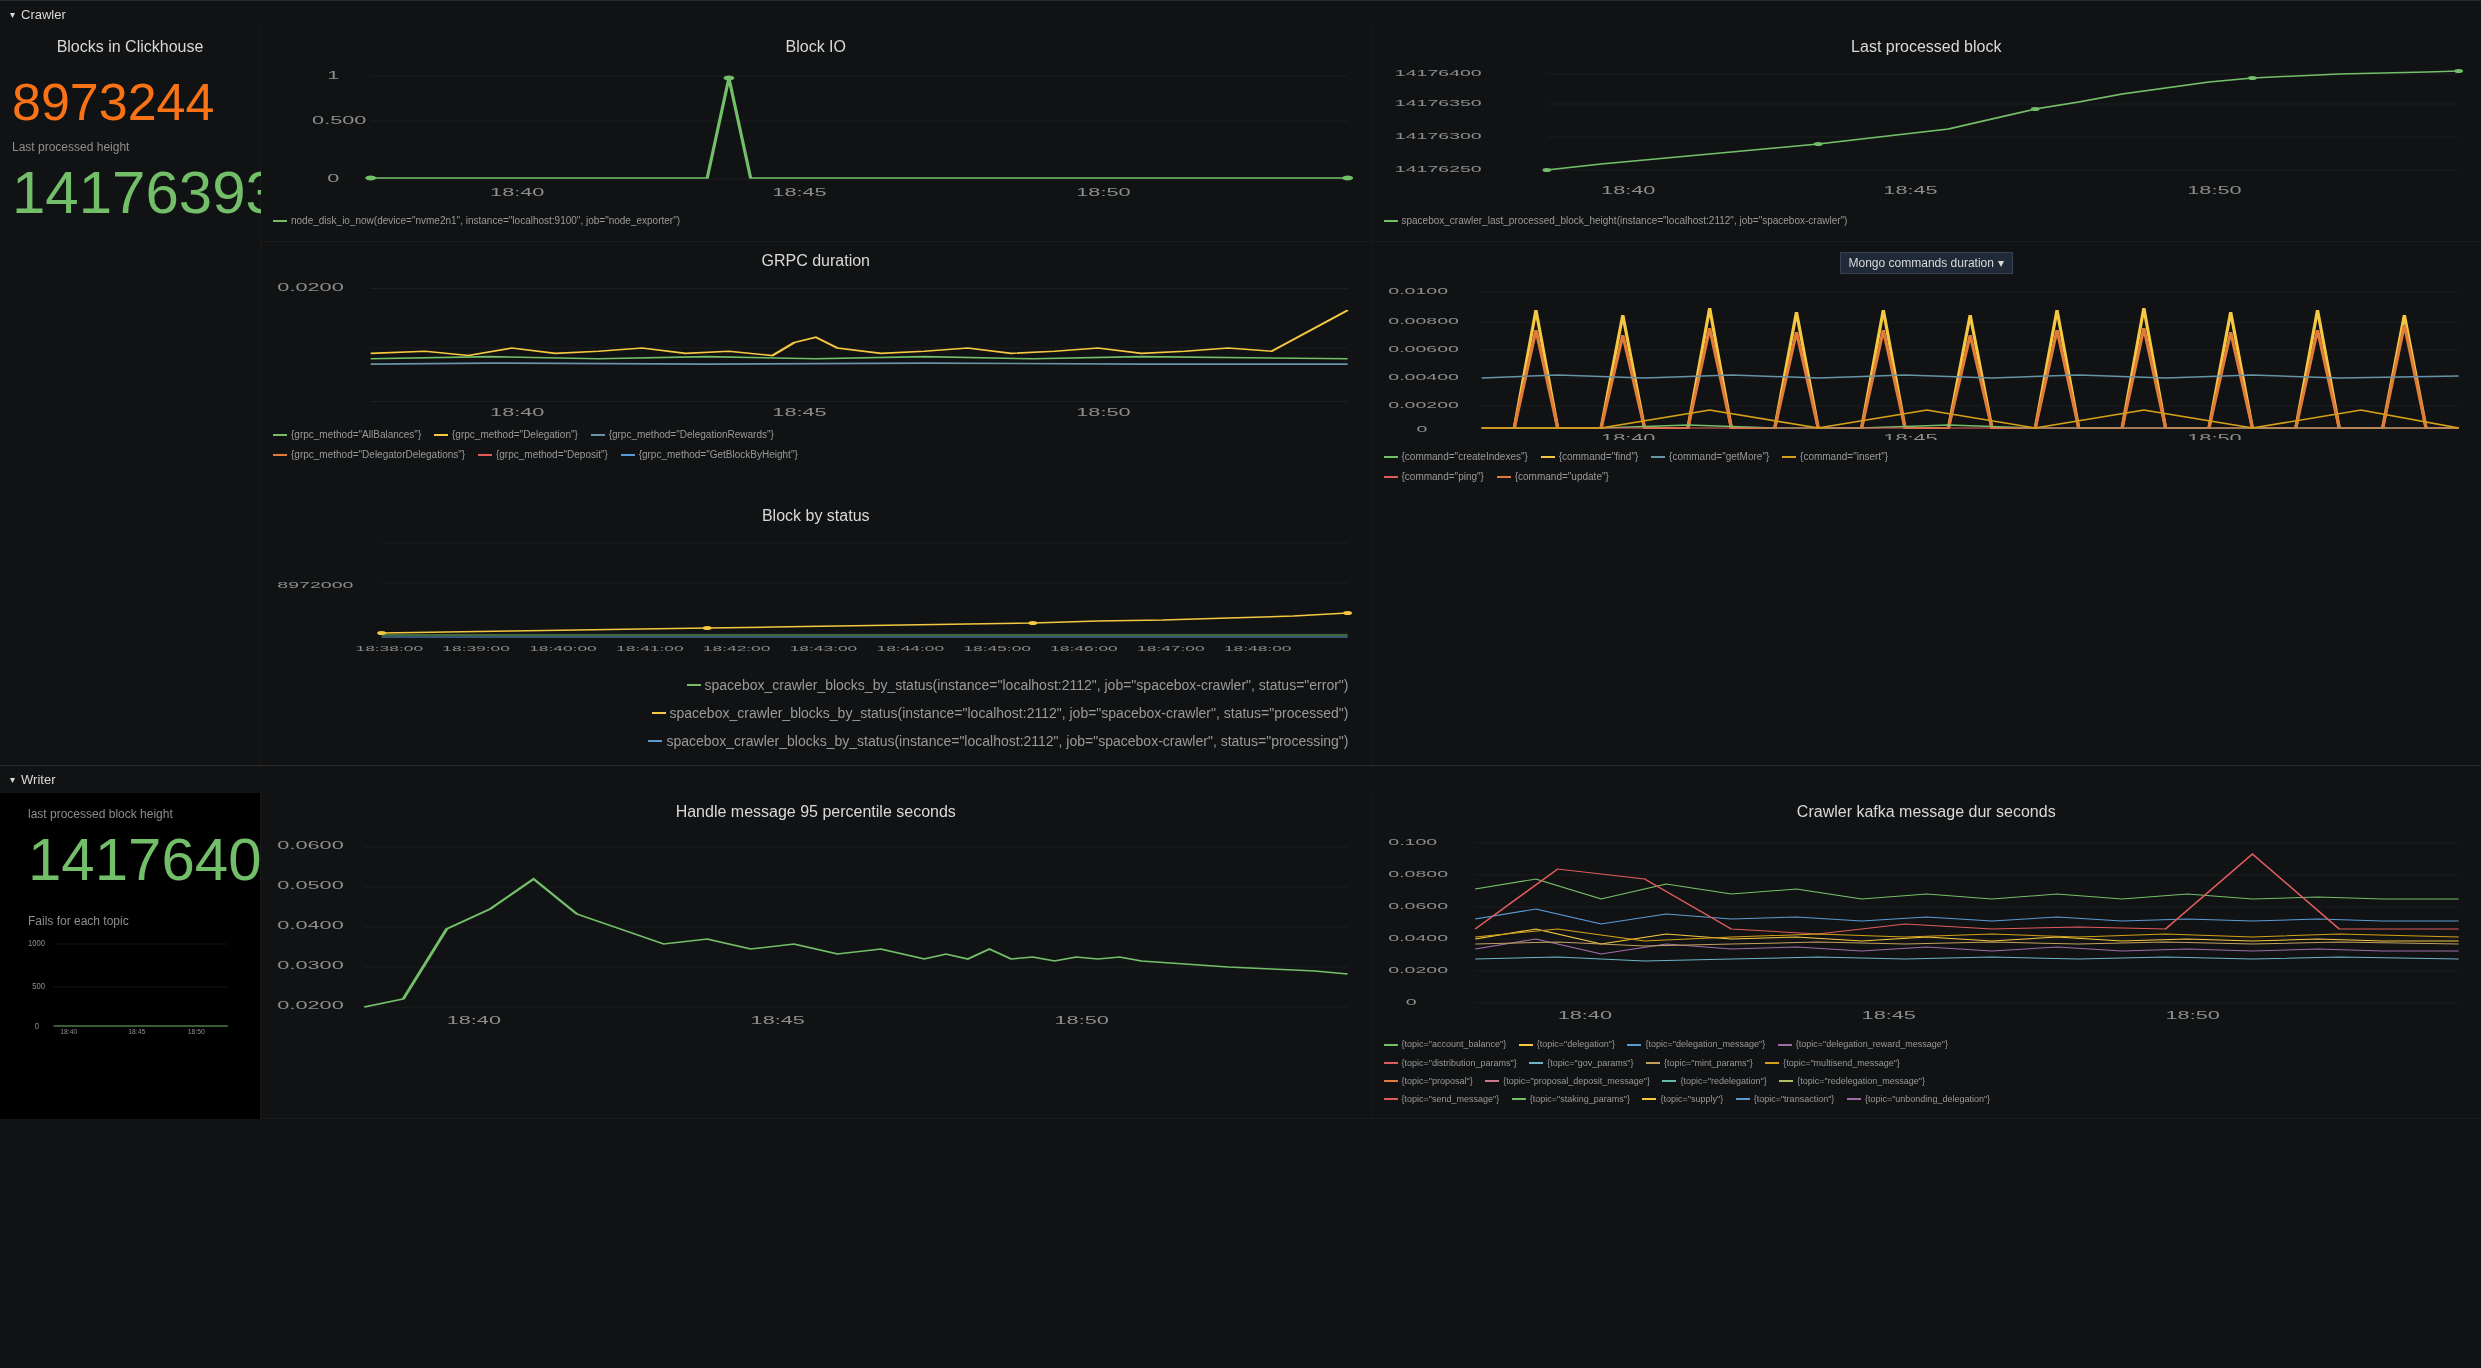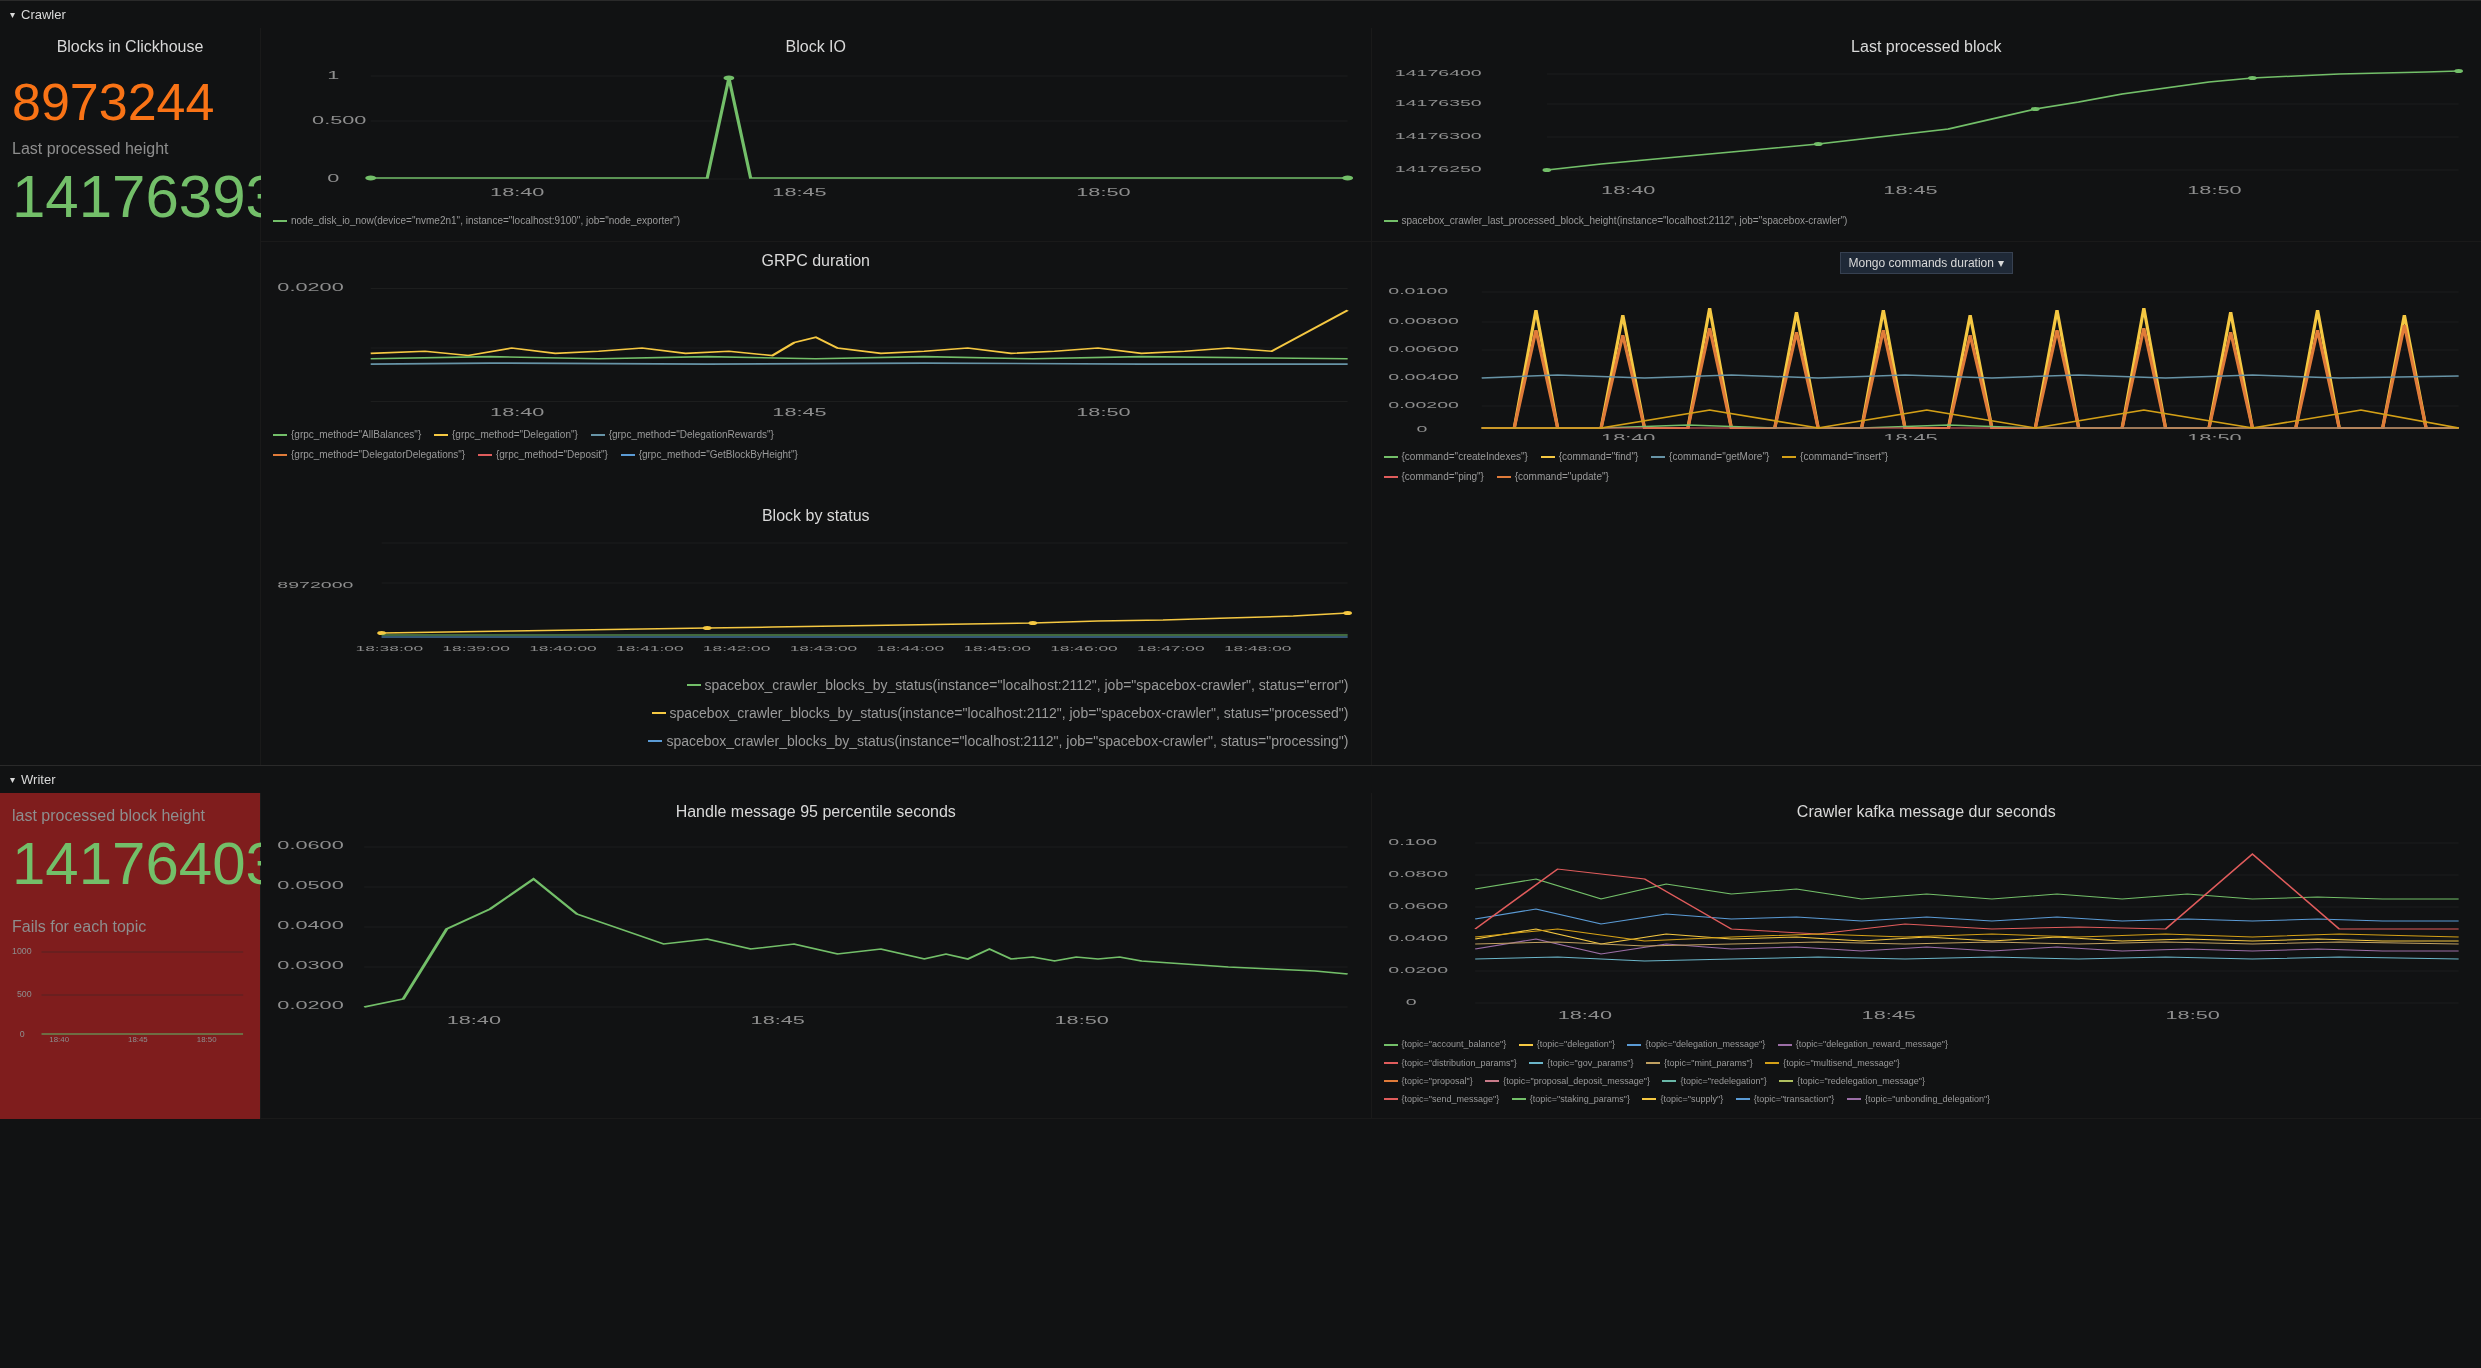--- a/index.html
+++ b/index.html
@@ -45,21 +45,21 @@
       font-weight: 300;
       margin: 8px 0 4px 0;
     }
     .big-number-green {
       color: #73bf69;
       font-size: 60px;
       font-weight: 300;
       margin: 4px 0;
     }
     .sub-label {
-      font-size: 16px;
+      font-size: 12px;
       color: #8e8e8e;
       margin-top: 4px;
     }
     .chart-area {
       width: 100%;
       height: 140px;
       position: relative;
     }
     .legend {
       font-size: 10px;
@@ -94,22 +94,22 @@
       align-items: center;
       gap: 4px;
     }
     .writer-section {
       display: grid;
       grid-template-columns: 260px 1fr 1fr;
       gap: 1px;
       background: #1a1a1a;
     }
     .panel-full-left {
-      background: #7f1d1d;
-      padding: 10px 12px;
+      background: #000000;
+      padding: 10px 28px;
       grid-row: span 2;
     }
     .fails-chart {
       width: 100%;
       height: 100px;
     }
   </style>
 </head>
 <body>
 

